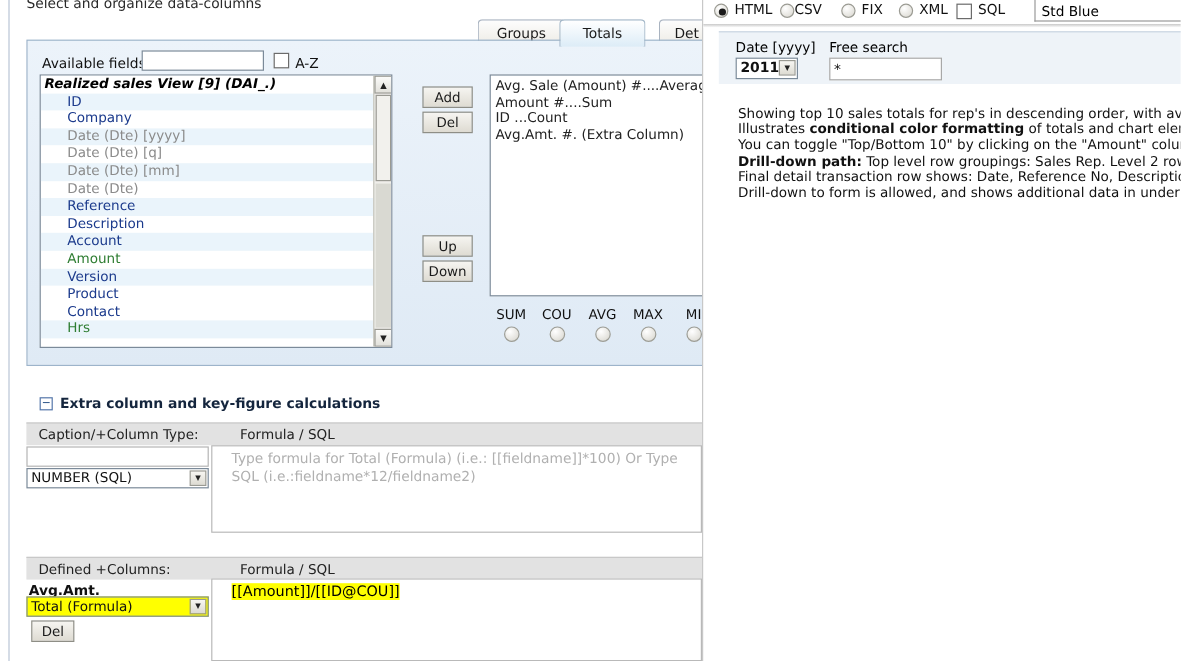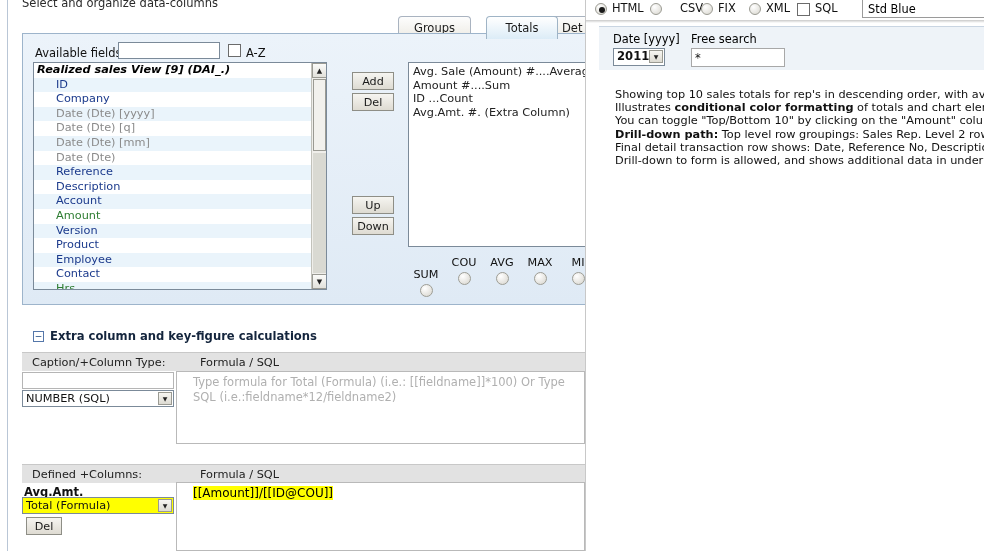--- a/index.html
+++ b/index.html
@@ -36,21 +36,21 @@
     border-radius: 4px 4px 0 0;
     background: linear-gradient(#fdfdfd, #eceae3);
     text-align: center; font-size: 11.5px; color: #1b1b1b;
     padding: 0 8px;
   }
   .tab.sel {
     background: linear-gradient(#ffffff, #dcecf7);
     border-color: #9fb4c6; z-index: 4;
   }
   .tab-groups { left: 0; width: 73px; }
-  .tab-totals { left: 88px; width: 72px; }
+  .tab-totals { left: 68px; width: 72px; }
   .tab-det    { left: 151px; width: 54px; text-align: left; padding-left: 12px; overflow: hidden; }
 
   
   .frame-box {
     position: absolute; left: 22px; top: 33px; width: 566px; height: 272px;
     border: 1px solid #9db4cb;
     background: linear-gradient(#ecf3fa, #dfeaf5);
   }
   .lbl { position: absolute; font-size: 11.5px; color: #111; white-space: nowrap; }
 
@@ -221,21 +221,20 @@
           <div class="lrow ind dim alt">Date (Dte) [yyyy]</div>
           <div class="lrow ind dim">Date (Dte) [q]</div>
           <div class="lrow ind dim alt">Date (Dte) [mm]</div>
           <div class="lrow ind dim">Date (Dte)</div>
           <div class="lrow ind alt">Reference</div>
           <div class="lrow ind">Description</div>
           <div class="lrow ind alt">Account</div>
           <div class="lrow ind grn">Amount</div>
           <div class="lrow ind alt">Version</div>
           <div class="lrow ind">Product</div>
-          <div class="lrow ind alt">Employee</div>
           <div class="lrow ind">Contact</div>
           <div class="lrow ind grn alt">Hrs</div>
         </div>
       <div class="vscroll">
         <div class="arrbtn up">▲</div>
         <div class="thumb"></div>
         <div class="trk-dark"></div>
         <div class="arrbtn dn">▼</div>
       </div>
     </div>
@@ -248,21 +247,21 @@
     <div class="listbox" id="selected-list">
       <div id="sel-rows" style="position:absolute; left:0; top:2px; right:0;">
           <div class="srow">Avg. Sale (Amount) #....Average</div>
           <div class="srow">Amount #....Sum</div>
           <div class="srow">ID ...Count</div>
           <div class="srow">Avg.Amt. #. (Extra Column)</div>
         </div>
     </div>
 
     <div id="agg-holder">
-        <div class="agg" style="left: 409px; margin-top: 12px;">
+        <div class="agg" style="left: 409px;">
           <div class="agl">SUM</div>
           <div class="rad"></div>
         </div>
         <div class="agg" style="left: 447px;">
           <div class="agl">COU</div>
           <div class="rad"></div>
         </div>
         <div class="agg" style="left: 485px;">
           <div class="agl">AVG</div>
           <div class="rad"></div>
@@ -304,21 +303,21 @@
     <div class="bigtext" style="left:176px; top:482px; width:409px; height:69px; color:#000;">
       <span class="yel" style="font-size:12px;">[[Amount]]/[[ID@COU]]</span>
     </div>
   </div>
 
   <div id="right-pane">
     <div class="fmtbar">
       <div class="radio-dot on" style="left:9px;"></div>
       <div class="radio-item" style="left:26px;">HTML</div>
       <div class="radio-dot" style="left:64px;"></div>
-      <div class="radio-item" style="left:94px;">CSV</div>
+      <div class="radio-item" style="left:76px;">CSV</div>
       <div class="radio-dot" style="left:115px;"></div>
       <div class="radio-item" style="left:132px;">FIX</div>
       <div class="radio-dot" style="left:163px;"></div>
       <div class="radio-item" style="left:180px;">XML</div>
       <div class="chk" style="left:211px; top:3px;"></div>
       <div class="radio-item" style="left:229px;">SQL</div>
       <div style="position:absolute; left:276px; top:-2px; width:123px; height:20px; background:#fff; border:1px solid #9a9a9a; border-right:none;">
         <span style="position:absolute; left:5px; top:3px; font-size:11.4px;">Std Blue</span>
       </div>
     </div>

